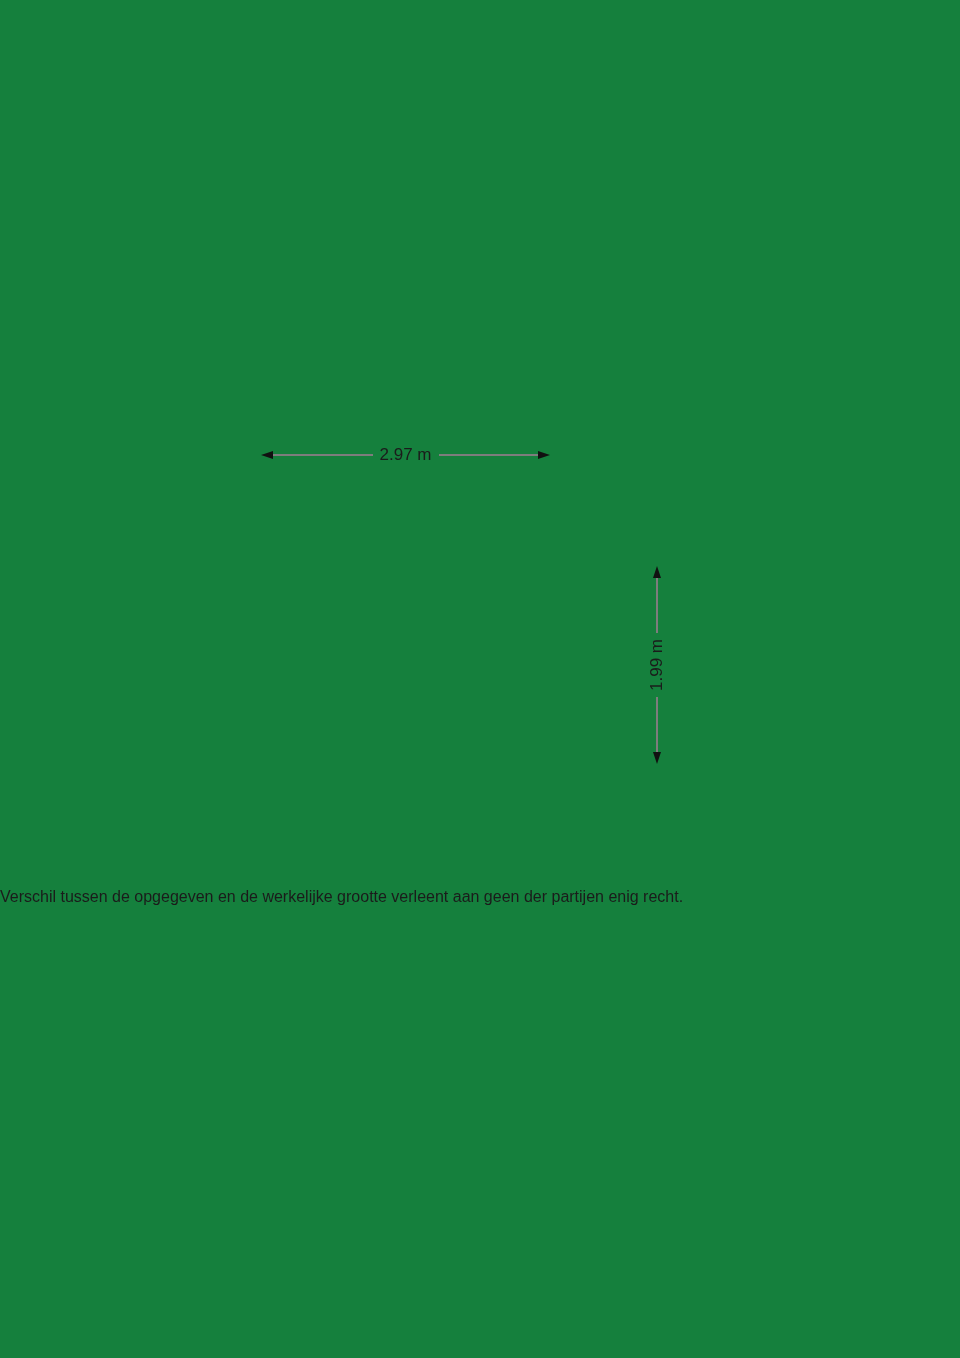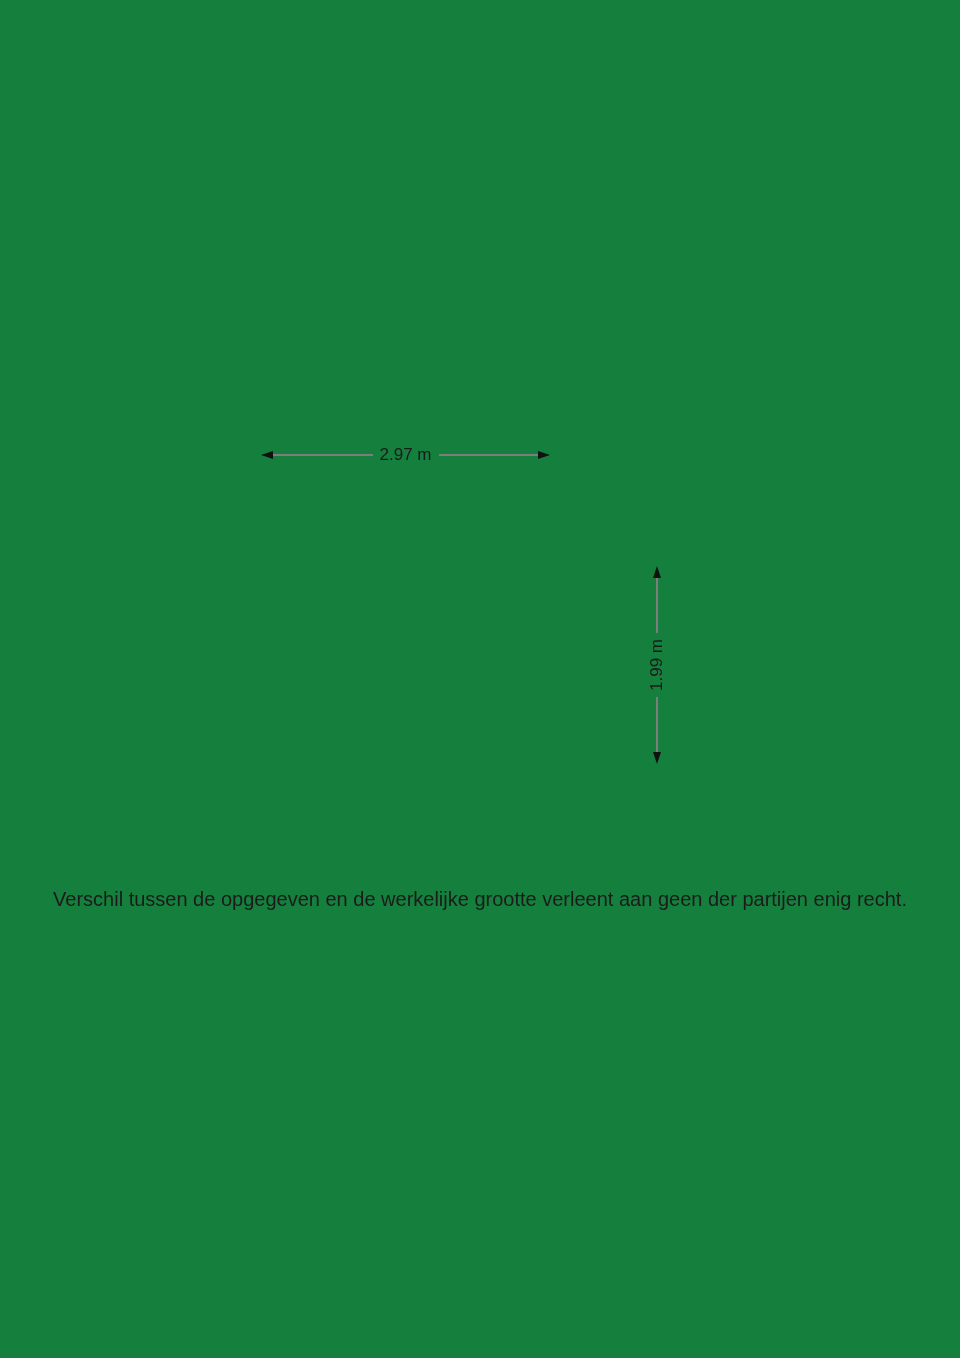--- a/index.html
+++ b/index.html
@@ -130,22 +130,22 @@
     border-right: 4px solid transparent;
     border-top: 12px solid #111111;
   }
 
   
   .disclaimer {
     position: absolute;
     left: 0;
     right: 0;
     top: 888px;
-    text-align: center;
-    font-size: 20px;
+    text-align: left;
+    font-size: 16px;
     color: #1b1b1b;
   }
 </style>
 </head>
 <body>
 
 <div class="canvas">
 
   <div class="dim-h">
     <span class="ah ah-left"></span>

